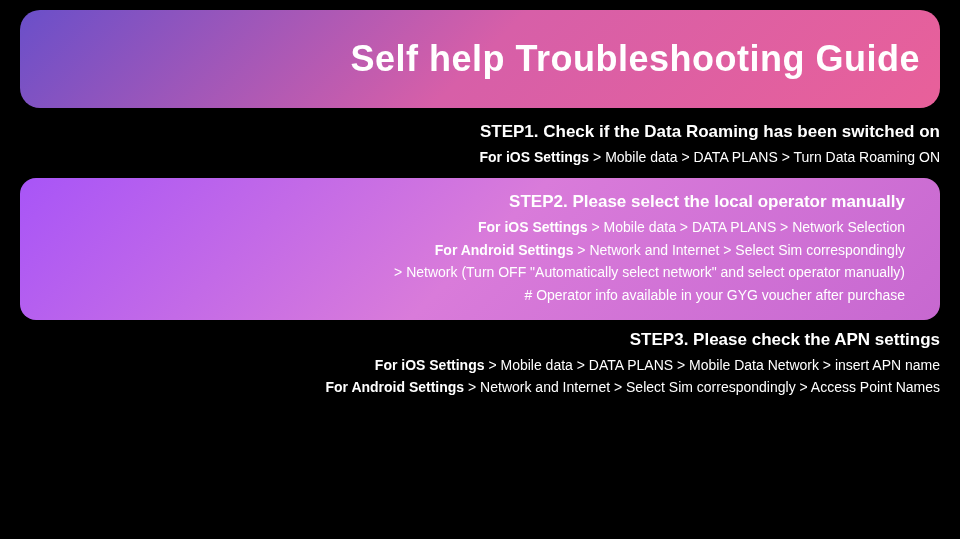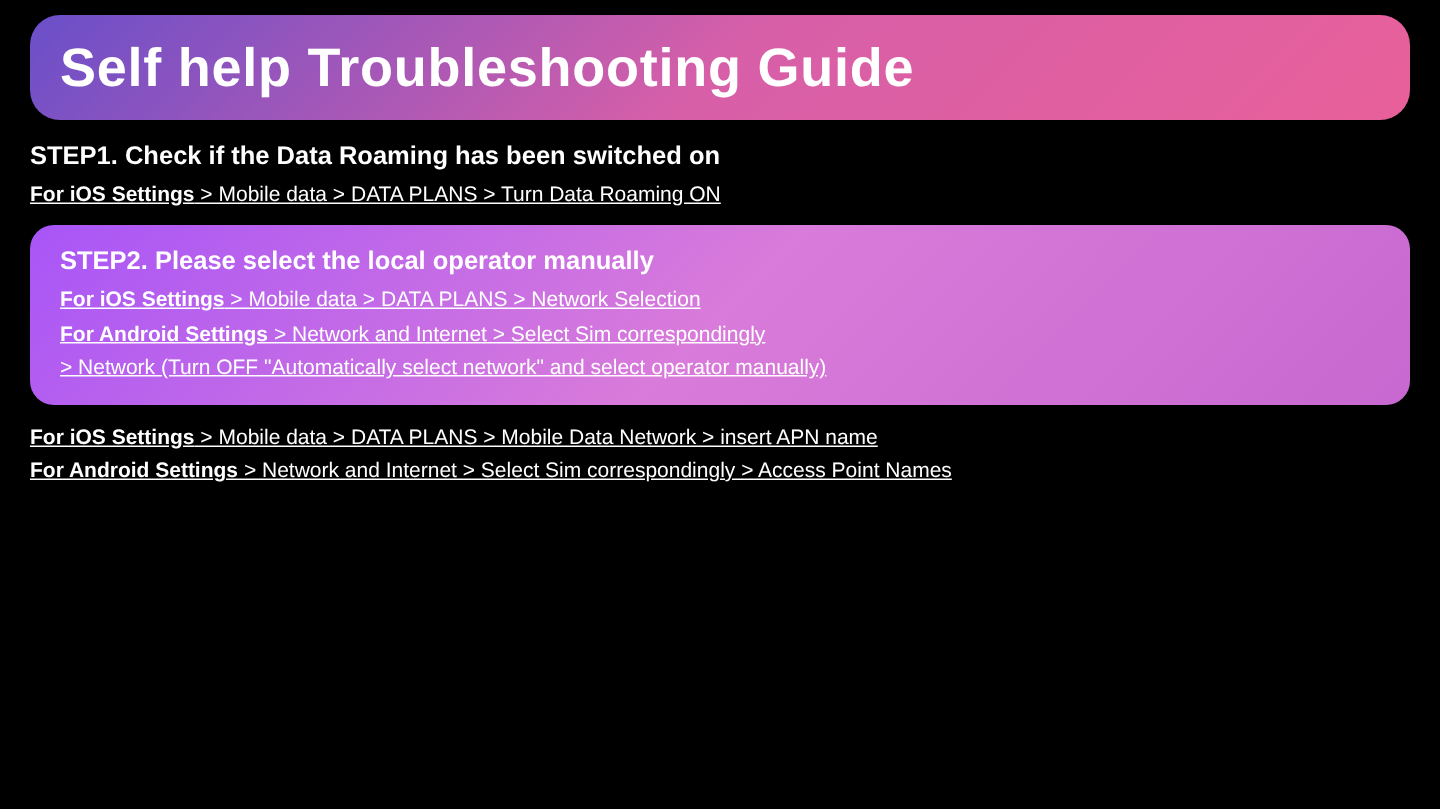--- a/index.html
+++ b/index.html
@@ -14,58 +14,57 @@
       align-items: center;
       justify-content: flex-start;
       overflow: hidden;
       padding: 10px 20px;
     }
 
     .title-banner {
       background: linear-gradient(135deg, #6a4fc9, #d75fa8, #e8609a);
       border-radius: 20px;
       width: 100%;
-      text-align: left;
-      padding: 14px 20px;
+      text-align: right;
+      padding: 28px 20px;
       margin-bottom: 14px;
     }
 
     .title-text {
       font-size: 36px;
       font-weight: 900;
       color: #fff;
       letter-spacing: 0.5px;
     }
 
     .step-section {
       width: 100%;
-      text-align: left;
+      text-align: right;
       color: #fff;
       margin-bottom: 10px;
     }
 
     .step-section.highlighted {
       background: linear-gradient(135deg, #a855f7, #d97bda, #c768d0);
       border-radius: 16px;
-      padding: 14px 20px;
+      padding: 14px 35px;
       margin-bottom: 10px;
     }
 
     .step-title {
       font-size: 17px;
       font-weight: 900;
       color: #fff;
       margin-bottom: 4px;
     }
 
     .step-line {
       font-size: 14px;
       color: #fff;
       line-height: 1.6;
-      text-decoration: underline;
     }
 
     .bold-label {
       font-weight: 900;
     }
   </style>
 </head>
 <body>
 
 <div class="title-banner">
@@ -81,22 +80,24 @@
 
 <div class="step-section highlighted">
   <div class="step-title">STEP2. Please select the local operator manually</div>
   <div class="step-line">
     <span class="bold-label">For iOS Settings</span><span> &gt; Mobile data &gt; DATA PLANS &gt; Network Selection</span>
   </div>
   <div class="step-line">
     <span class="bold-label">For Android Settings</span><span> &gt; Network and Internet &gt; Select Sim correspondingly</span>
   </div>
   <div class="step-line">&gt; Network (Turn OFF "Automatically select network" and select operator manually)</div>
+  <div class="step-line"># Operator info available in your GYG voucher after purchase</div>
 </div>
 
 <div class="step-section">
+  <div class="step-title">STEP3. Please check the APN settings</div>
   <div class="step-line">
     <span class="bold-label">For iOS Settings</span><span> &gt; Mobile data &gt; DATA PLANS &gt; Mobile Data Network &gt; insert APN name</span>
   </div>
   <div class="step-line">
     <span class="bold-label">For Android Settings</span><span> &gt; Network and Internet &gt; Select Sim correspondingly &gt; Access Point Names</span>
   </div>
 </div>
 
 </body></html>

